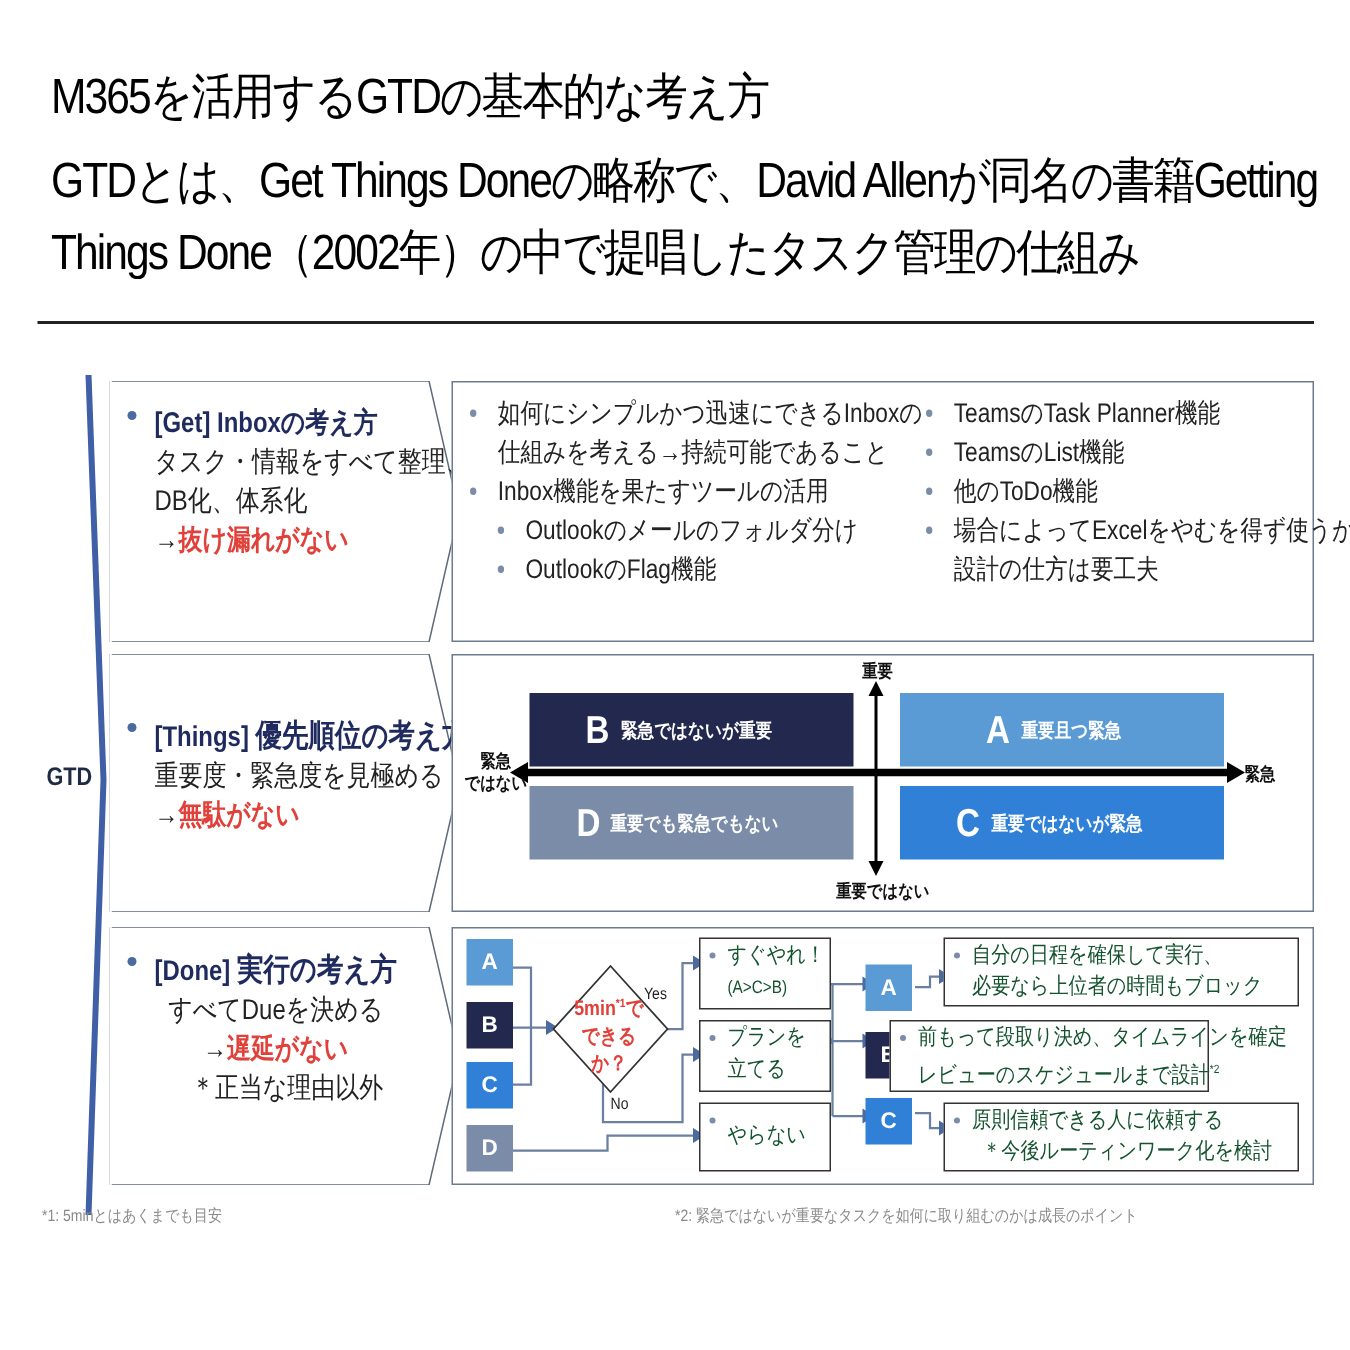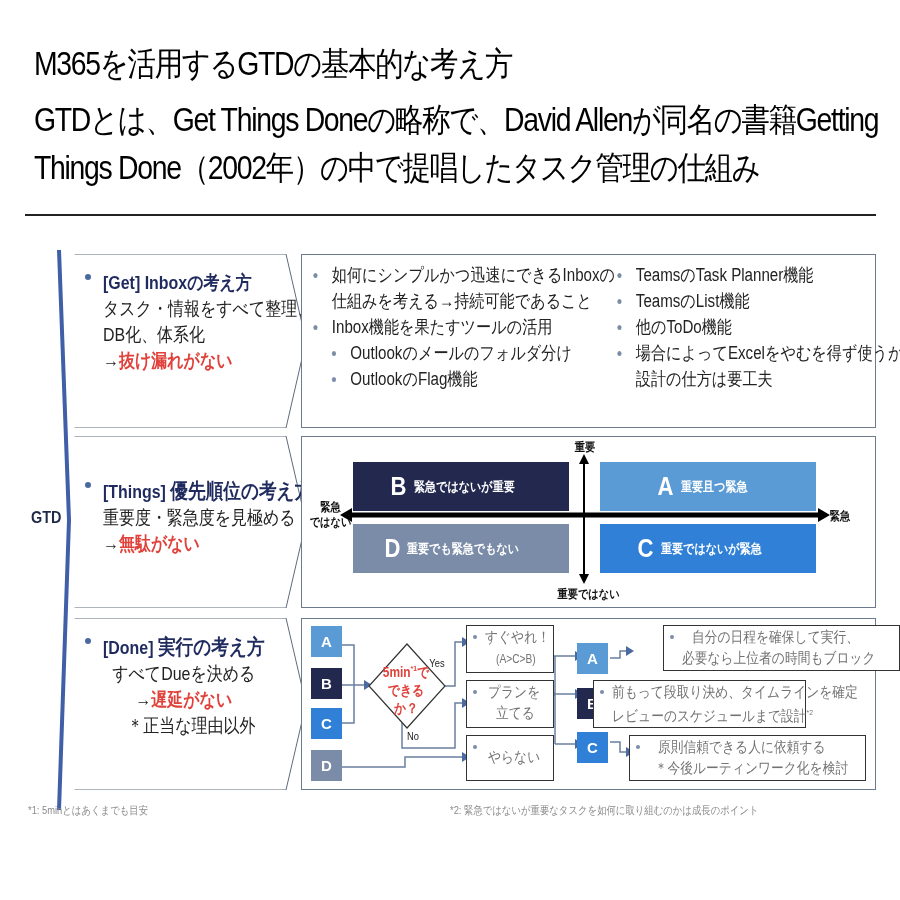--- a/index.html
+++ b/index.html
@@ -30,21 +30,21 @@
   .bl::before { content: ""; position: absolute; left: 4px; top: 11px; width: 5px; height: 5px; border-radius: 50%; background: #7a8ca8; }
   .bl.sub { padding-left: 48px; }
   .bl.sub::before { left: 26px; }
 
   .quad { position: absolute; color: #fff; display: flex; align-items: center; justify-content: center; }
   .quad .big { font-size: 26px; font-weight: bold; margin-right: 6px; transform: scaleX(0.85); }
   .quad .small { font-size: 13px; font-weight: bold; transform: scaleX(0.85); transform-origin: left center; }
   .axis-lbl { position: absolute; font-size: 12px; font-weight: bold; color: #111; line-height: 15px; text-align: center; transform: scaleX(0.85); }
 
   .fc-sq { position: absolute; width: 31px; height: 31px; color: #fff; font-size: 15px; font-weight: bold; display: flex; align-items: center; justify-content: center; }
-  .fc-box { position: absolute; border: 1.5px solid #333; background: #fff; font-size: 15px; line-height: 21px; color: #737373; padding-left: 18px; white-space: nowrap; text-align: center; }
+  .fc-box { position: absolute; border: 1.5px solid #333; background: #fff; font-size: 15px; line-height: 21px; color: #14532d; padding-left: 18px; white-space: nowrap; }
   .fc-box::before { content: ""; position: absolute; left: 6px; top: 9px; width: 4px; height: 4px; border-radius: 50%; background: #7a8ca8; }
   .fc-box .t { display: inline-block; transform: scaleX(0.85); transform-origin: left top; }
   .fc-lbl { position: absolute; font-size: 11px; color: #222; transform: scaleX(0.85); }
   .diamond-text { position: absolute; left: 372px; top: 660px; width: 68px; text-align: center; color: #e0413a; font-weight: bold; font-size: 14px; line-height: 18px; transform: scaleX(0.85); }
   .diamond-text sup { font-size: 8px; }
 
   .footnote { font-size: 11px; color: #8a8a8a; transform: scaleX(0.85); transform-origin: left top; white-space: nowrap; }
 </style>
 </head>
 <body>
@@ -210,21 +210,21 @@
   <div class="t">立てる</div>
 </div>
 <div class="fc-box" style="left:466px;top:735px;width:88px;height:46px;padding-top:10px;">
   <div class="t">やらない</div>
 </div>
 
 <div class="fc-sq" style="left:577px;top:643px;background:#5b9bd5;">A</div>
 <div class="fc-sq" style="left:577px;top:688px;background:#23284f;">B</div>
 <div class="fc-sq" style="left:577px;top:732px;background:#2f80d6;">C</div>
 
-<div class="fc-box" style="left:629px;top:625px;width:237px;height:46px;margin-left:34px;">
+<div class="fc-box" style="left:629px;top:625px;width:237px;height:46px;">
   <div class="t">自分の日程を確保して実行、</div><br>
   <div class="t">必要なら上位者の時間もブロック</div>
 </div>
 <div class="fc-box" style="left:593px;top:680px;width:213px;height:48px;">
   <div class="t">前もって段取り決め、タイムラインを確定</div><br>
   <div class="t"><span>レビューのスケジュールまで設計</span><sup style="font-size:8px">*2</sup></div>
 </div>
 <div class="fc-box" style="left:629px;top:735px;width:237px;height:46px;">
   <div class="t">原則信頼できる人に依頼する</div><br>
   <div class="t" style="padding-left:8px">＊今後ルーティンワーク化を検討</div>

